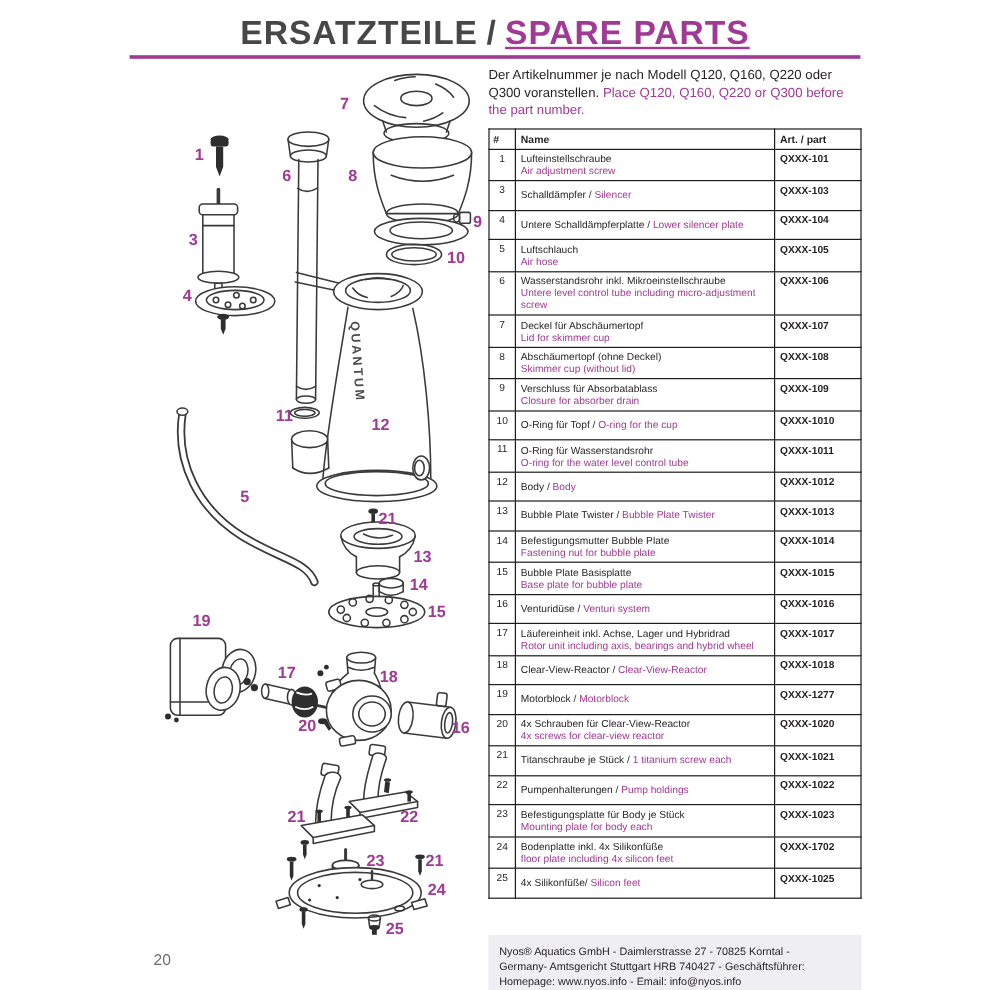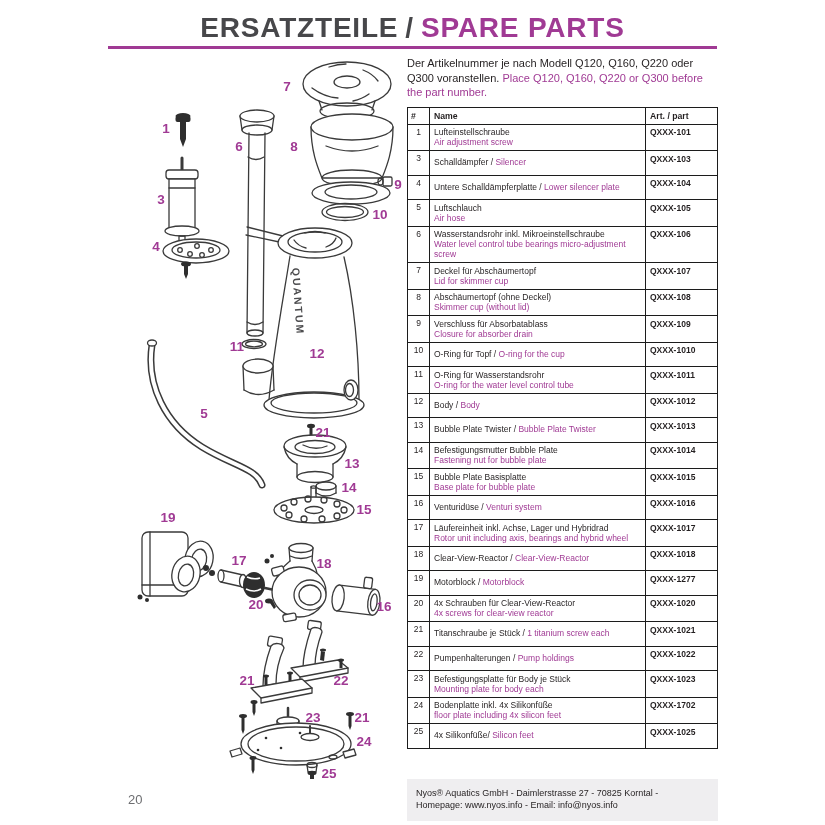--- a/index.html
+++ b/index.html
@@ -12,21 +12,21 @@
   html,body{margin:0;padding:0;}
   body{
     width:825px;height:825px;position:relative;overflow:hidden;
     background:#ffffff;color:var(--ink);
     font-family:"Liberation Sans",sans-serif;
   }
   .title{
     position:absolute;top:12px;left:0;width:100%;text-align:center;
     font-size:28px;font-weight:700;letter-spacing:0.8px;color:var(--title-gray);
   }
-  .title .en{color:var(--accent);}
+  .title .en{color:var(--accent);text-decoration:underline;}
   .title .sep{padding:0 7px;}
   .rule{position:absolute;top:46px;left:108px;width:609px;height:3px;background:var(--accent);}
   .right-col{position:absolute;left:407px;top:56px;width:311px;}
   .intro{font-size:11px;line-height:1.32;margin:0 0 7px 0;}
   .intro .en{color:var(--accent);}
   table.parts{width:100%;border-collapse:collapse;font-size:8.5px;line-height:10px;color:var(--ink);}
   .parts th,.parts td{border:1.5px solid #1c1c1c;}
   .parts th{text-align:left;padding:3px 4px;font-weight:700;font-size:8.7px;}
   .parts th.col-num{width:22px;padding:3px 3px;}
   .parts th.col-code{width:72px;}
@@ -371,21 +371,21 @@
           <td class="col-name">
             <div class="de">Luftschlauch</div>
             <div class="en">Air hose</div>
           </td>
           <td class="col-code">QXXX-105</td>
         </tr>
         <tr>
           <td class="col-num">6</td>
           <td class="col-name">
             <div class="de">Wasserstandsrohr inkl. Mikroeinstellschraube</div>
-            <div class="en">Water level control tube bearings micro-adjustment screw</div>
+            <div class="en">Untere level control tube including micro-adjustment screw</div>
           </td>
           <td class="col-code">QXXX-106</td>
         </tr>
         <tr>
           <td class="col-num">7</td>
           <td class="col-name">
             <div class="de">Deckel für Abschäumertopf</div>
             <div class="en">Lid for skimmer cup</div>
           </td>
           <td class="col-code">QXXX-107</td>
@@ -524,20 +524,21 @@
             <div class="inline-name"><span class="de">4x Silikonfüße/ </span><span class="en">Silicon feet</span></div>
           </td>
           <td class="col-code">QXXX-1025</td>
         </tr>
       </tbody>
   </table>
 
   <div class="footer">
     <div class="contact">
       <div>Nyos® Aquatics GmbH - Daimlerstrasse 27 - 70825 Korntal -</div>
+      <div>Germany- Amtsgericht Stuttgart HRB 740427 - Geschäftsführer:</div>
       <div>Homepage: www.nyos.info - Email: info@nyos.info</div>
 
     </div>
 
   </div>
 </div>
 
 <div class="page-num">20</div>
 
 </body></html>

